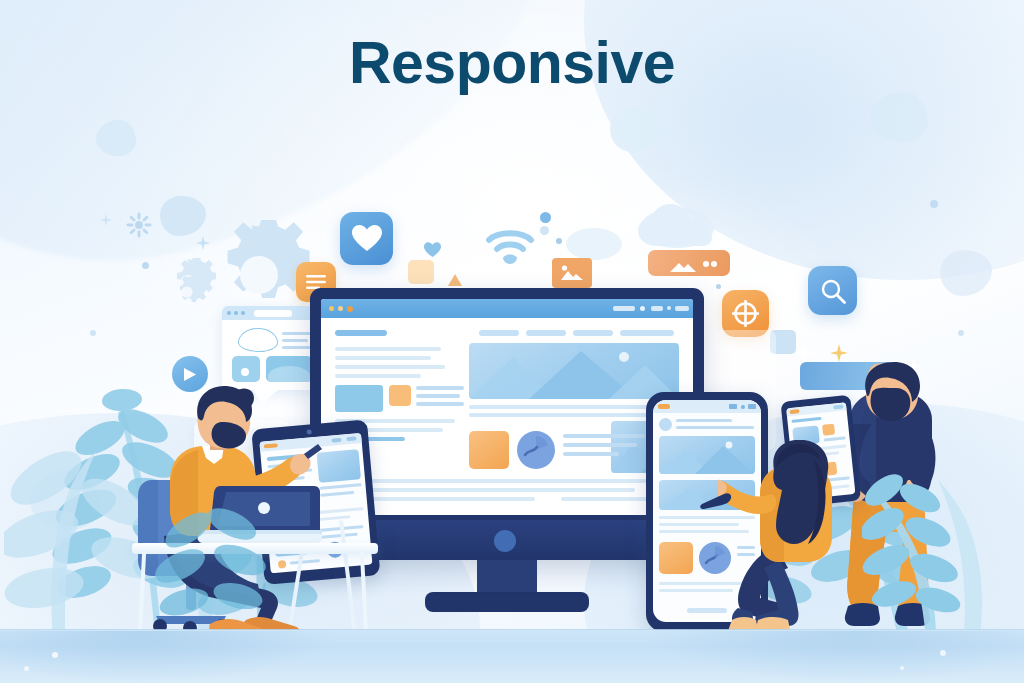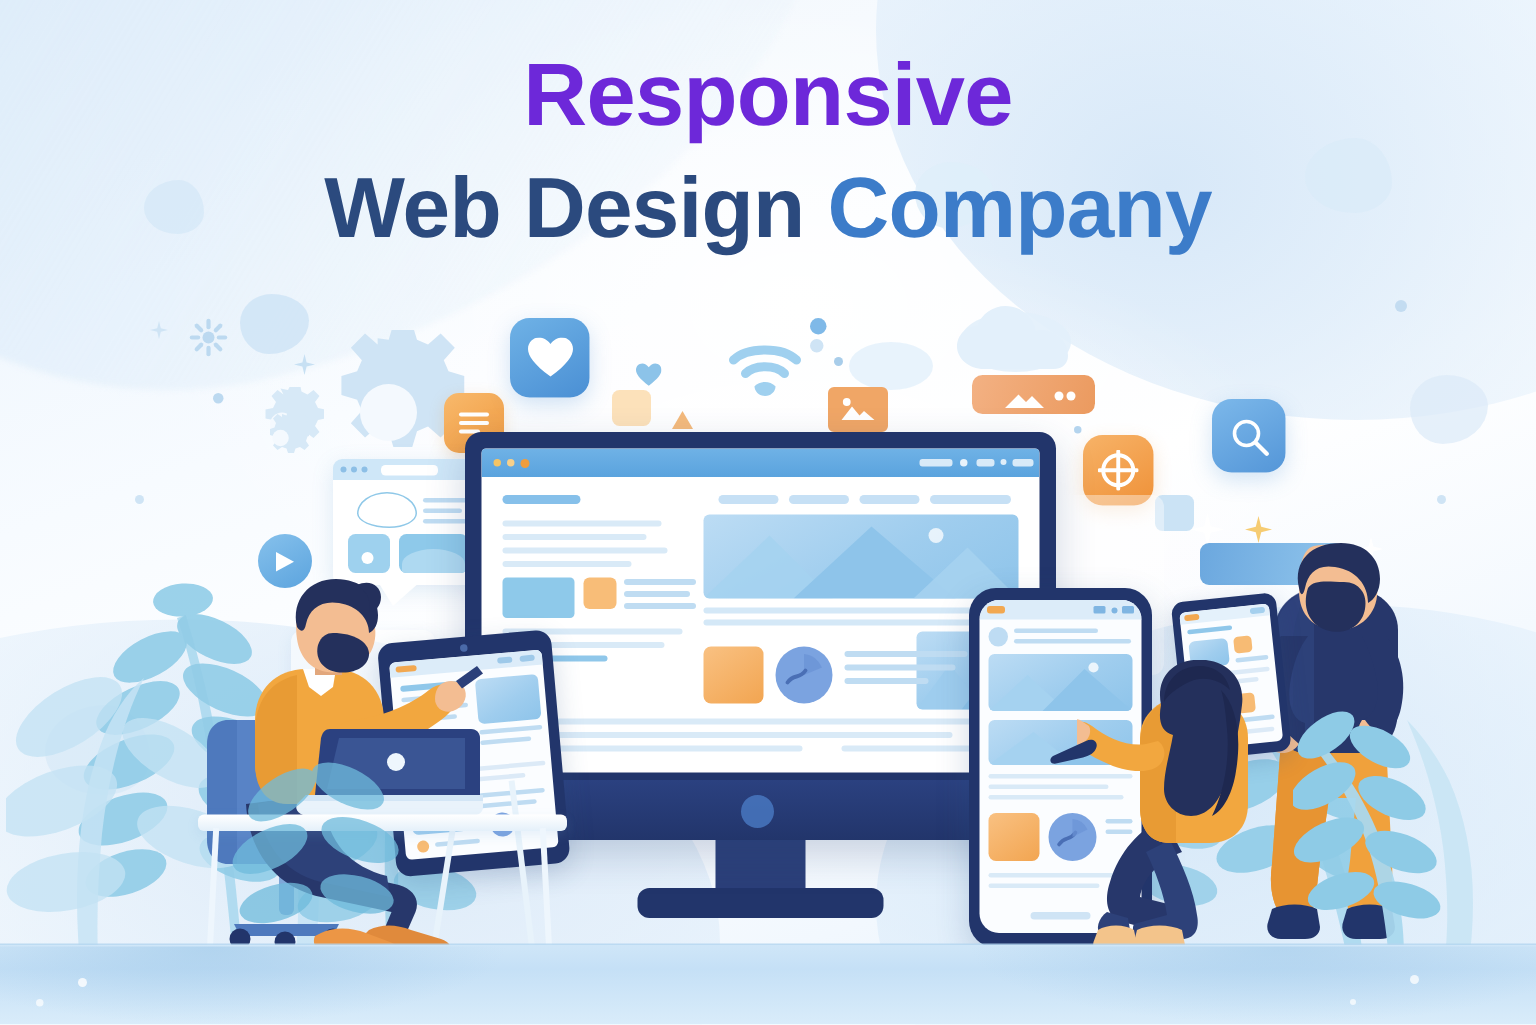--- a/index.html
+++ b/index.html
@@ -133,24 +133,21 @@
     </svg>
     <svg class="abs" style="left:196px;top:236px;" width="14" height="14" viewBox="0 0 14 14">
       <path d="M7 0 L8.4 5.6 L14 7 L8.4 8.4 L7 14 L5.6 8.4 L0 7 L5.6 5.6 Z" fill="#c7e0f3"></path>
     </svg>
     <svg class="abs" style="left:100px;top:214px;" width="12" height="12" viewBox="0 0 14 14">
       <path d="M7 0 L8.4 5.6 L14 7 L8.4 8.4 L7 14 L5.6 8.4 L0 7 L5.6 5.6 Z" fill="#cfe4f5"></path>
     </svg>
   </div>
 
   <div class="abs" id="headline">
-    <span class="l1" style="color:#6d28d9">Responsive</span>
-    <span class="l2">
-      <span style="color:#2b4a7e">Web Design </span><span style="color:#3c7cc9">Company</span>
-    </span>
+    <span class="l1" style="color:#0c4a6e">Responsive</span>
   </div>
 
   <div class="layer noscroll">
 
     <svg class="abs leafgrp" style="left:38px;top:360px;" width="210" height="290" viewBox="0 0 210 290">
       <g fill="#a9d8ee" opacity=".9">
         <path d="M118 286 C112 220 104 150 92 96 C88 78 84 64 80 52 L86 50 C92 70 98 92 103 116 C112 168 120 228 124 286 Z"></path>
       </g>
       <g fill="#8ecbe6" opacity=".92">
         <ellipse cx="62" cy="78" rx="27" ry="13" transform="rotate(-28 62 78)"></ellipse>

